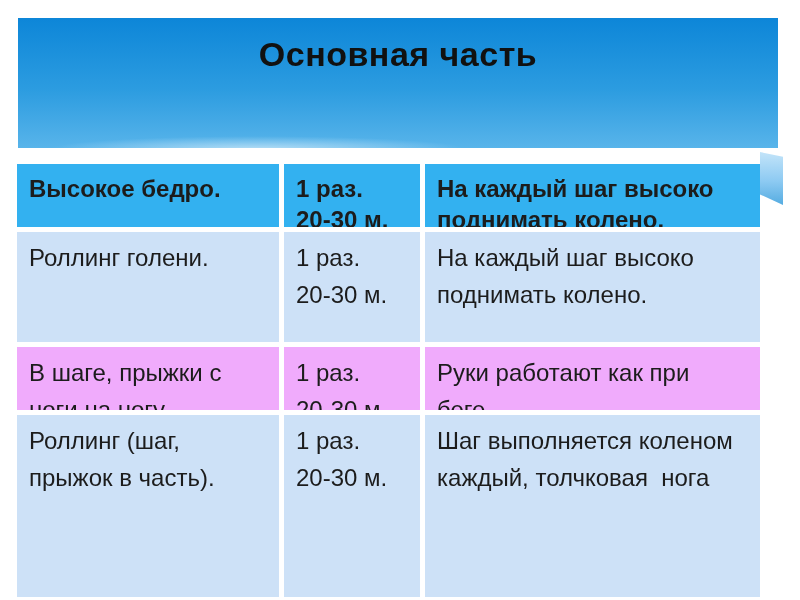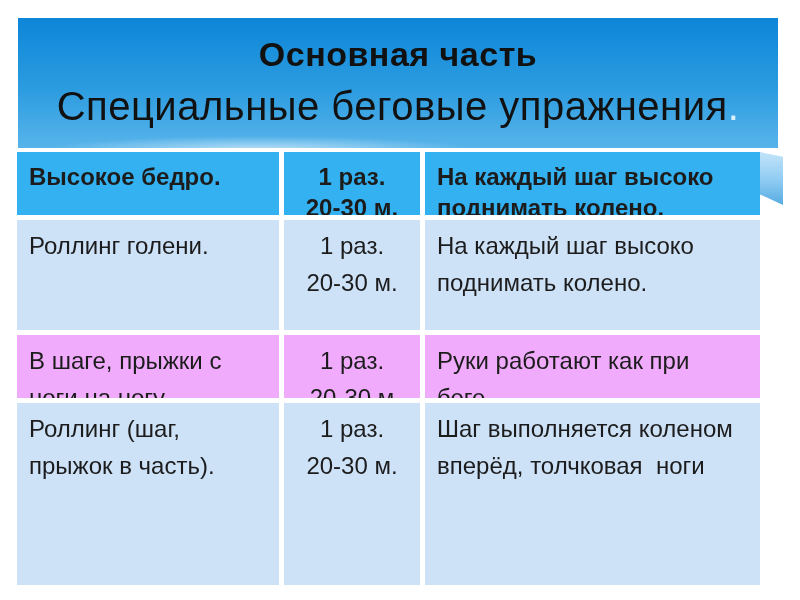--- a/index.html
+++ b/index.html
@@ -67,21 +67,21 @@
     width: 23px;
     height: 53px;
     background: linear-gradient(180deg, #c3e4f9 0%, #8dcaf2 55%, #55ace1 100%);
     clip-path: polygon(0 0, 100% 9%, 100% 100%, 0 80%);
   }
 
   
   .exercise-table {
     position: absolute;
     left: 17px;
-    top: 152px;
+    top: 164px;
     display: grid;
     grid-template-columns: 262px 136px 335px;
     grid-template-rows: 63px 110px 63px 182px;
     gap: 5px;
   }
   .row { display: contents; }
   .cell {
     padding: 7px 12px 4px 12px;
     font-size: 24px;
     line-height: 37px;
@@ -90,30 +90,29 @@
     overflow: hidden;
   }
   .row-head .cell {
     background: #33b1f0;
     font-weight: bold;
     line-height: 31px;
     padding-top: 9px;
   }
   .row-a .cell { background: #cde1f7; }
   .row-b .cell { background: #f0abfc; }
-  .dosage-line { display: block; text-align: center; }
+  .dosage-line { display: block; }
 </style>
 </head>
 <body>
 
 <div class="slide">
 
   <div class="title-box">
     <div class="title-line1">Основная часть</div>
-    <div class="title-line2"><span>Специальные беговые упражнения</span><span class="title-period">.</span></div>
   </div>
 
   <div class="page-fold"></div>
 
   <div class="exercise-table">
 
     <div class="row row-head">
       <div class="cell">Высокое бедро.</div>
       <div class="cell"><span class="dosage-line">1 раз.</span><span class="dosage-line">20-30 м.</span></div>
       <div class="cell">На каждый шаг высоко поднимать колено.</div>
@@ -127,17 +126,17 @@
 
     <div class="row row-b">
       <div class="cell">В шаге, прыжки с ноги на ногу</div>
       <div class="cell"><span class="dosage-line">1 раз.</span><span class="dosage-line">20-30 м</span></div>
       <div class="cell">Руки работают как при беге.</div>
     </div>
 
     <div class="row row-a">
       <div class="cell">Роллинг (шаг, прыжок в часть).</div>
       <div class="cell"><span class="dosage-line">1 раз.</span><span class="dosage-line">20-30 м.</span></div>
-      <div class="cell">Шаг выполняется коленом вперёд, толчковая  ноги</div>
+      <div class="cell">Шаг выполняется коленом каждый, толчковая  нога</div>
     </div>
 
   </div>
 </div>
 
 </body></html>

